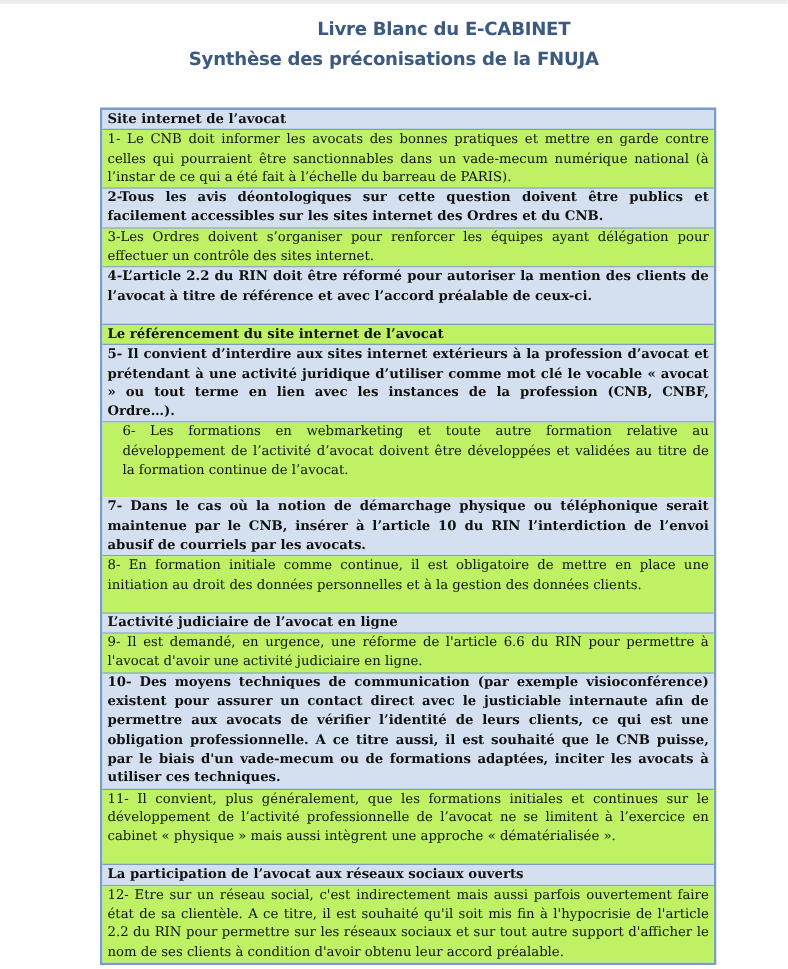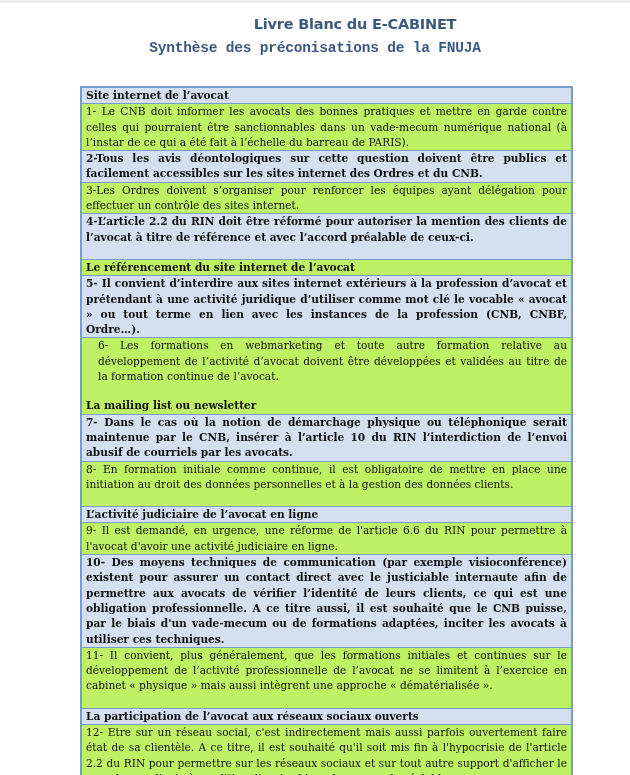--- a/index.html
+++ b/index.html
@@ -6,21 +6,21 @@
   body {
     width: 630px; height: 775px; background: #ffffff; position: relative; overflow: hidden;
     border-top: 3px solid #ececec; box-sizing: border-box;
   }
   .title {
     position: absolute; left: 0; width: 630px; text-align: center;
     font-family: "DejaVu Sans", sans-serif; font-weight: bold; color: #3c5a80;
     font-size: 14.5px; letter-spacing: -0.2px;
   }
   #title1 { top: 13px; margin-left: 40px; }
-  #title2 { top: 37px; font-family: Liberation Mono, monospace; }
+  #title2 { top: 37px; }
   .doc-table {
     position: absolute; left: 80px; top: 83px; width: 493px;
     border: 2px solid #7a9cc8; box-sizing: border-box;
     font-family: "DejaVu Serif", serif; font-size: 10.6px; color: #111;
     line-height: 15.3px; border-collapse: collapse;
   }
   .row {
     padding: 0 4px 0 4px; text-align: justify;
     border-bottom: 1.5px solid #7a9cc8; box-sizing: border-box; overflow: hidden;
   }
@@ -44,21 +44,20 @@
   <div class="row light hdr">Site internet de l’avocat</div>
   <div class="row medium">1- Le CNB doit informer les avocats des bonnes pratiques et mettre en garde contre celles qui pourraient être sanctionnables dans un vade-mecum numérique national (à l’instar de ce qui a été fait à l’échelle du barreau de PARIS).</div>
   <div class="row light">2-Tous les avis déontologiques sur cette question doivent être publics et facilement accessibles sur les sites internet des Ordres et du CNB.</div>
   <div class="row medium">3-Les Ordres doivent s’organiser pour renforcer les équipes ayant délégation pour effectuer un contrôle des sites internet.</div>
   <div class="row light pad">4-L’article 2.2 du RIN doit être réformé pour autoriser la mention des clients de l’avocat à titre de référence et avec l’accord préalable de ceux-ci.</div>
 
   <div class="row medium hdr">Le référencement du site internet de l’avocat</div>
   <div class="row light">5- Il convient d’interdire aux sites internet extérieurs à la profession d’avocat et prétendant à une activité juridique d’utiliser comme mot clé le vocable « avocat » ou tout terme en lien avec les instances de la profession (CNB, CNBF, Ordre…).</div>
   <div class="row medium pad" style="border-bottom:none;padding-left:16px;">6- Les formations en webmarketing et toute autre formation relative au développement de l’activité d’avocat doivent être développées et validées au titre de la formation continue de l’avocat.</div>
 
-  <div class="row medium hdr mark">La mailing list ou newsletter</div>
   <div class="row light">7- Dans le cas où la notion de démarchage physique ou téléphonique serait maintenue par le CNB, insérer à l’article 10 du RIN l’interdiction de l’envoi abusif de courriels par les avocats.</div>
   <div class="row medium pad">8- En formation initiale comme continue, il est obligatoire de mettre en place une initiation au droit des données personnelles et à la gestion des données clients.</div>
 
   <div class="row light hdr">L’activité judiciaire de l’avocat en ligne</div>
   <div class="row medium">9- Il est demandé, en urgence, une réforme de l'article 6.6 du RIN pour permettre à l'avocat d'avoir une activité judiciaire en ligne.</div>
   <div class="row light">10- Des moyens techniques de communication (par exemple visioconférence) existent pour assurer un contact direct avec le justiciable internaute afin de permettre aux avocats de vérifier l’identité de leurs clients, ce qui est une obligation professionnelle. A ce titre aussi, il est souhaité que le CNB puisse, par le biais d'un vade-mecum ou de formations adaptées, inciter les avocats à utiliser ces techniques.</div>
   <div class="row medium pad">11- Il convient, plus généralement, que les formations initiales et continues sur le développement de l’activité professionnelle de l’avocat ne se limitent à l’exercice en cabinet « physique » mais aussi intègrent une approche « dématérialisée ».</div>
 
   <div class="row light hdr">La participation de l’avocat aux réseaux sociaux ouverts</div>
   <div class="row medium">12- Etre sur un réseau social, c'est indirectement mais aussi parfois ouvertement faire état de sa clientèle. A ce titre, il est souhaité qu'il soit mis fin à l'hypocrisie de l'article 2.2 du RIN pour permettre sur les réseaux sociaux et sur tout autre support d'afficher le nom de ses clients à condition d'avoir obtenu leur accord préalable.</div>

